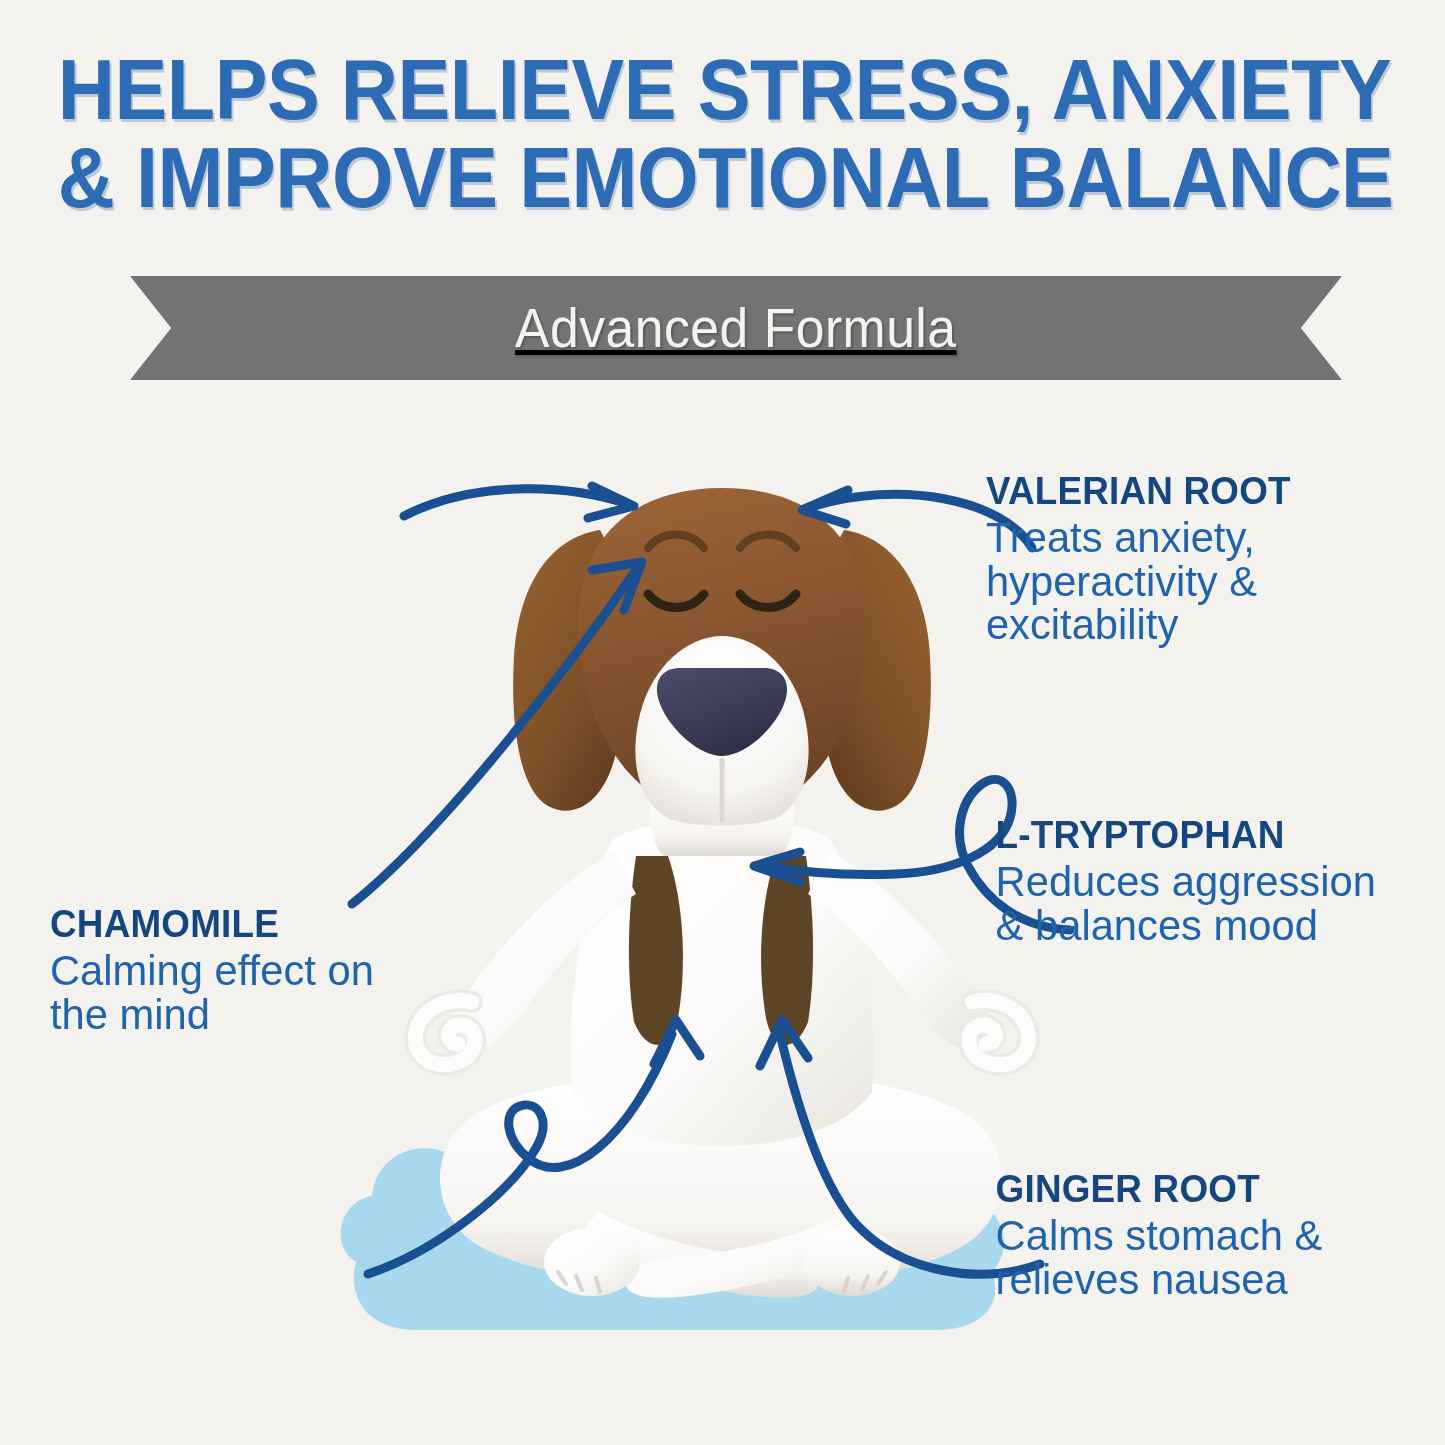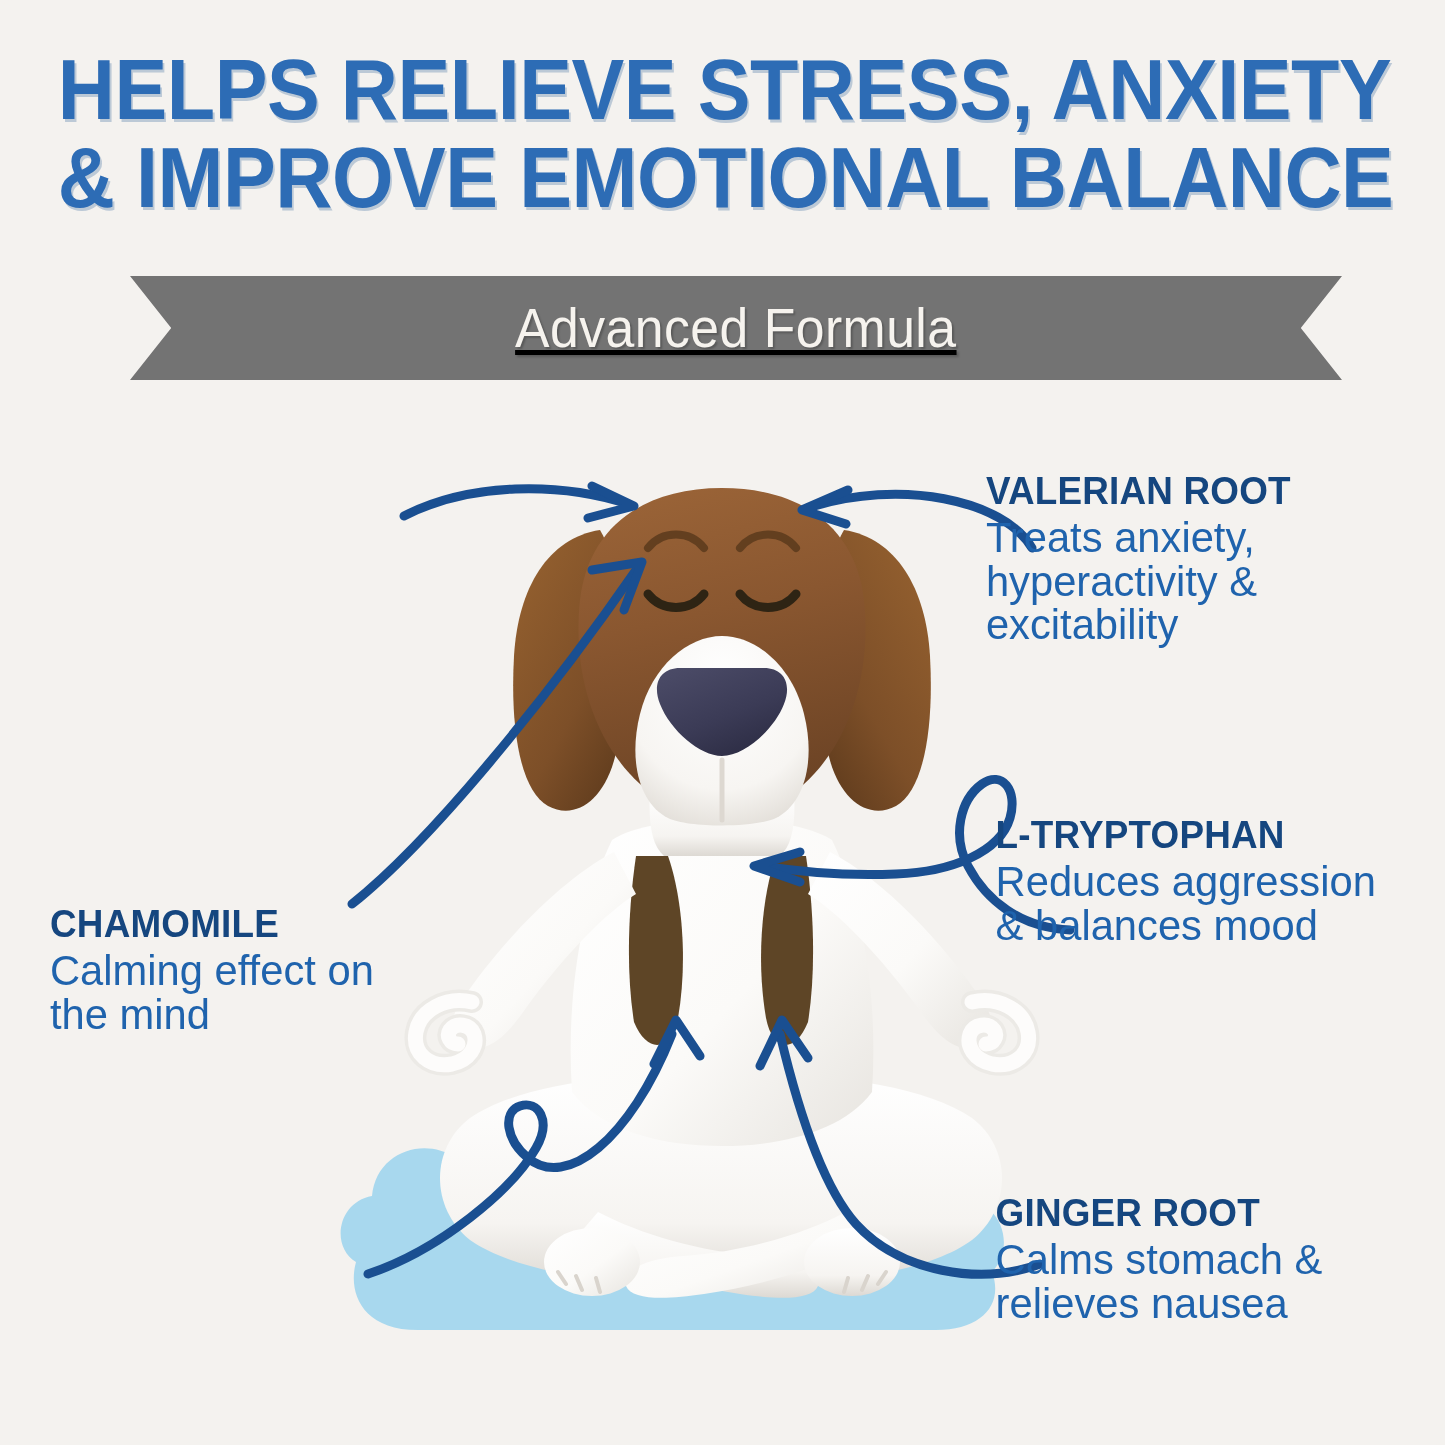--- a/index.html
+++ b/index.html
@@ -92,21 +92,21 @@
     transform-origin: left top;
   }
   .blk.right .bdy { transform-origin: right top; }
   .blk.right { text-align: left; }
 
   #blk-hemp          { left: 46px;  top: 452px; width: 400px; }
   #blk-chamomile     { left: 50px;  top: 872px; width: 400px; margin-top: 31px; }
   #blk-passion       { left: 42px;  top: 1142px; width: 420px; }
   #blk-valerian      { right: 42px; top: 470px; width: 430px; }
   #blk-tryptophan    { right: 42px; top: 798px; width: 420px; margin-top: 16px; }
-  #blk-ginger        { right: 42px; top: 1192px; width: 420px; }
+  #blk-ginger        { right: 42px; top: 1168px; width: 420px; }
 
   
   #art {
     position: absolute;
     left: 0; top: 0;
     width: 1445px; height: 1445px;
     pointer-events: none;
   }
   #dog-layer { position:absolute; left:0; top:0; }
   #arrow-layer { position:absolute; left:0; top:0; }

